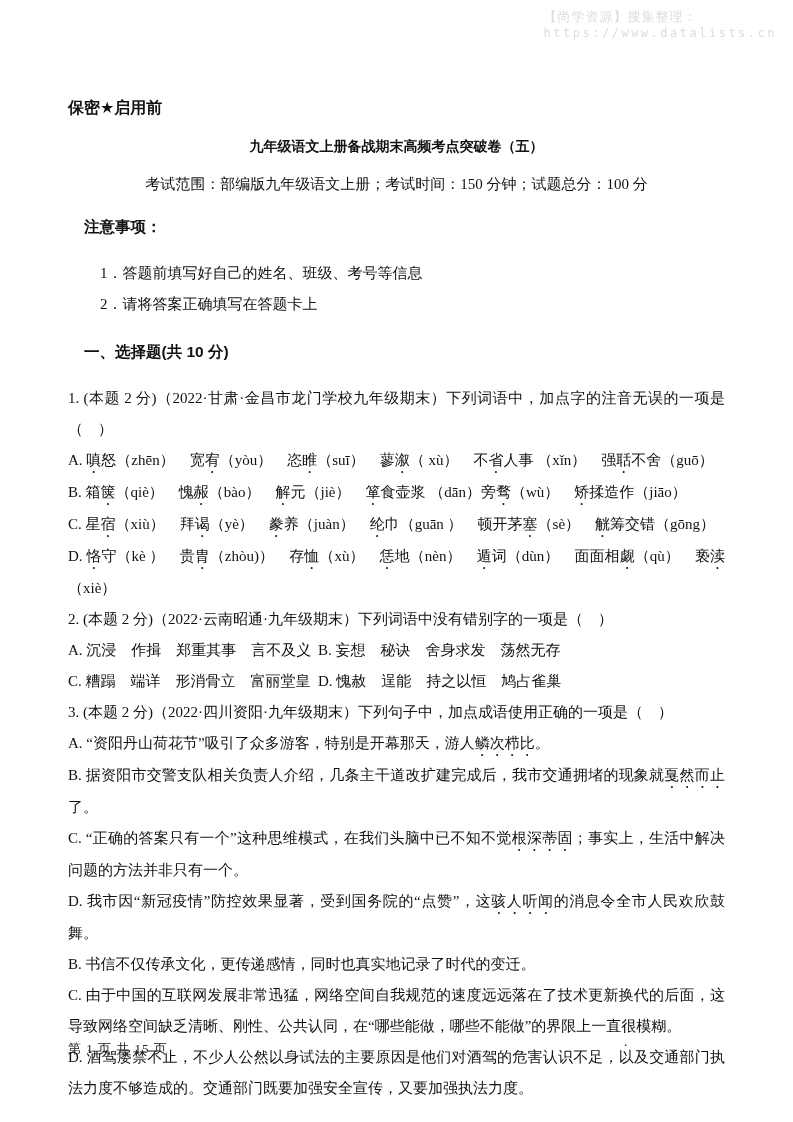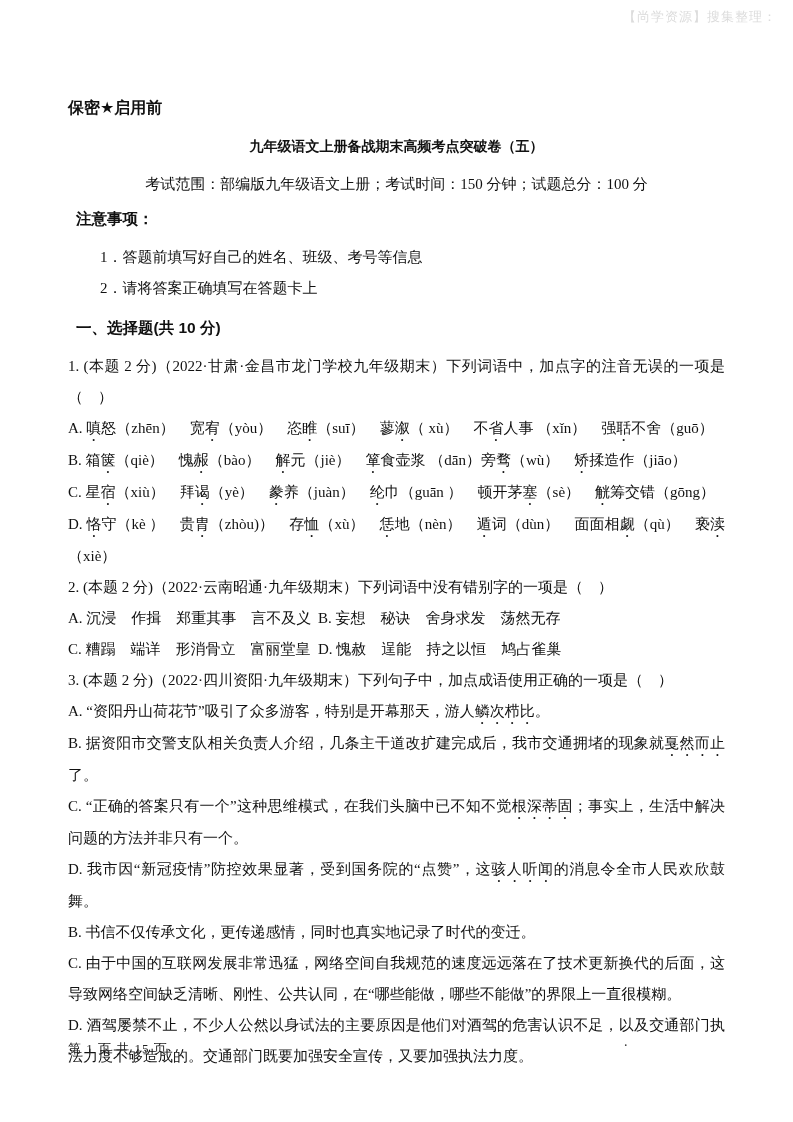--- a/index.html
+++ b/index.html
@@ -30,21 +30,21 @@
   }
   .title {
     margin: 16px 0 0 0; text-align: center;
     font-family: "Liberation Sans", "DejaVu Sans", sans-serif;
     font-weight: bold; font-size: 14px; line-height: 26px;
   }
   .exam-info { margin: 14px 0 0 0; text-align: center; font-size: 15px; line-height: 22px; }
   .body-block { margin-top: 4px; font-size: 15px; }
   .ln { margin: 0; line-height: 31px; text-align: justify; }
   .bold-ln {
-    margin: 8px; line-height: 31px; font-weight: bold;
+    margin: 16px; line-height: 31px; font-weight: bold;
     font-family: "Liberation Sans", "DejaVu Sans", sans-serif; font-size: 15.5px;
   }
   .indent { padding-left: 32px; }
   .pre { white-space: pre-wrap; }
   .two-col { display: flex; line-height: 31px; }
   .two-col .col-a { flex: 0 0 250px; white-space: pre-wrap; }
   .two-col .col-b { flex: 1; white-space: pre-wrap; }
   .dt {
     -webkit-text-emphasis: filled dot #111;
     text-emphasis: filled dot #111;
@@ -57,20 +57,21 @@
   }
   .stray-dot { position: absolute; left: 624px; top: 1034px; font-size: 14px; color: #333; }
 </style>
 </head>
 <body>
 
 <div class="page">
 
   <div class="watermark">
     <div class="wm-line1">【尚学资源】搜集整理：</div>
+    <div class="wm-line2">https://www.datalists.cn</div>
   </div>
 
   <div class="content">
     <p class="security">保密★启用前</p>
     <h1 class="title">九年级语文上册备战期末高频考点突破卷（五）</h1>
     <p class="exam-info">考试范围：部编版九年级语文上册；考试时间：150 分钟；试题总分：100 分</p>
 
     <div class="body-block">
       <p class="bold-ln">注意事项：</p>
       <p class="ln indent">1．答题前填写好自己的姓名、班级、考号等信息</p>

